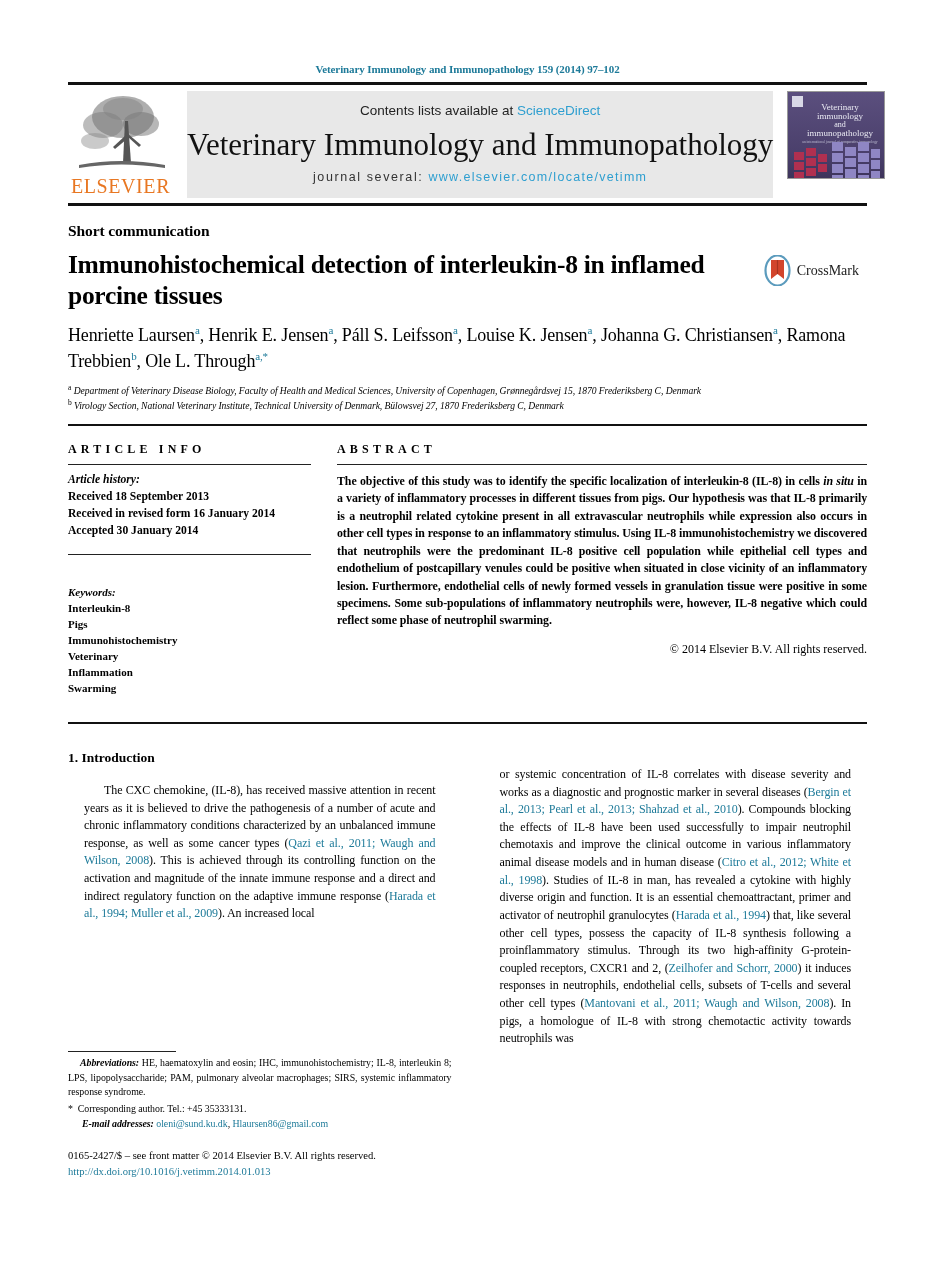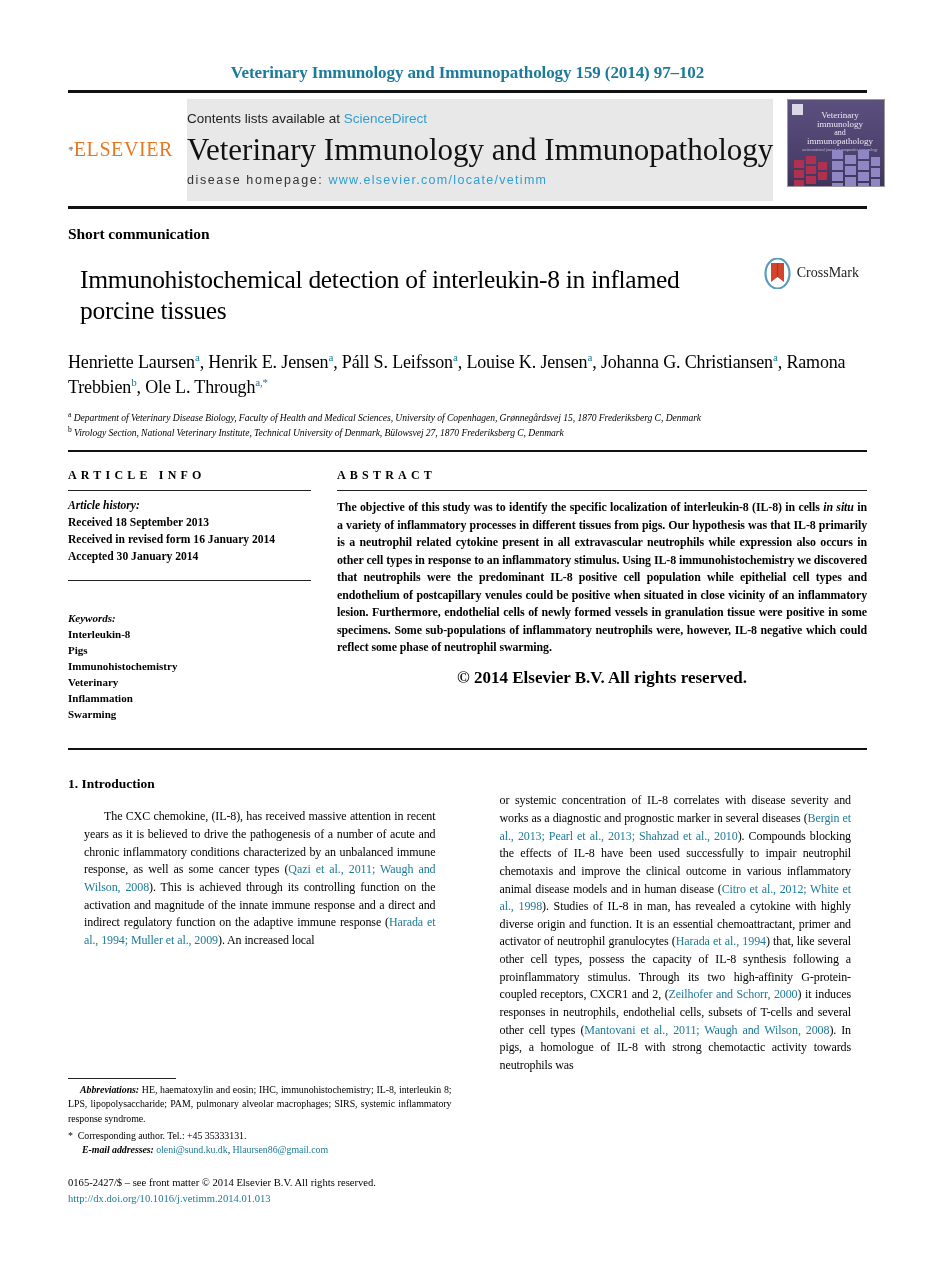--- a/index.html
+++ b/index.html
@@ -21,59 +21,60 @@
     height: 1266px;
     box-sizing: border-box;
     padding: 0 68px;
   }
 
   
   .running-head {
     text-align: center;
     color: #1d7a99;
     font-weight: bold;
-    font-size: 17px;
+    font-size: 11px;
     letter-spacing: -0.1px;
     padding-top: 63px;
     padding-bottom: 7px;
   }
 
   
   .masthead {
     border-top: 3px solid #111;
     border-bottom: 3px solid #111;
     padding: 6px 0 5px 0;
     display: flex;
     align-items: stretch;
     justify-content: space-between;
     gap: 8px;
   }
   .elsevier-logo {
     width: 105px;
     flex: 0 0 105px;
     display: flex;
+    flex-direction: column;
     align-items: center;
     justify-content: flex-end;
     padding-bottom: 2px;
   }
   .tree-svg { display:block; }
   .elsevier-word {
     font-family: "Liberation Serif", serif;
     color: #E87722;
     font-size: 20px;
     letter-spacing: 0.6px;
     line-height: 1;
     margin-top: 1px;
   }
   .journal-banner {
     flex: 1 1 auto;
     background: #e8e8e8;
     display: flex;
     flex-direction: column;
-    align-items: flex-start;
+    align-items: center;
     justify-content: space-between;
     padding: 12px 0 14px 0;
     margin: 0 6px;
   }
   .contents-line {
     font-family: "Liberation Sans", sans-serif;
     font-size: 13.5px;
     color: #222;
   }
   .contents-line .sd {
@@ -113,25 +114,25 @@
     letter-spacing: -0.1px;
   }
   .title-row {
     display: flex;
     align-items: flex-start;
     justify-content: space-between;
     margin-top: 9px;
   }
   .article-title {
     font-size: 25.5px;
-    font-weight: normal;
+    font-weight: bold;
     line-height: 1.22;
     letter-spacing: -0.3px;
     max-width: 660px;
-    margin: 12px;
+    margin: 0;
   }
   .crossmark {
     flex: 0 0 auto;
     display: flex;
     align-items: center;
     gap: 4px;
     margin-top: 6px;
     margin-right: 8px;
   }
   .crossmark-label {
@@ -194,24 +195,24 @@
   .abstract-body {
     margin-top: 8px;
     font-size: 11.9px;
     line-height: 1.465;
     text-align: justify;
     font-weight: bold;
     letter-spacing: -0.08px;
   }
   .abstract-body em { font-style: italic; }
   .copyright {
-    text-align: center;
+    text-align: right;
     margin-top: 1px;
-    font-size: 17px;
-    font-weight: bold;
+    font-size: 12px;
+    font-weight: normal;
   }
 
   .rule-strong-2 {
     border-top: 2px solid #111;
     margin-top: 26px;
   }
 
   
   .body-cols {
     display: flex;
@@ -282,21 +283,21 @@
           <ellipse cx="22" cy="50" rx="14" ry="8" fill="#8a8a8a" opacity="0.45"></ellipse>
           <path d="M6 74 Q48 66 92 74 L92 77 Q48 70 6 77 Z" fill="#666"></path>
         </g>
       </svg>
       <div class="elsevier-word">ELSEVIER</div>
     </div>
 
     <div class="journal-banner">
       <div class="contents-line"><span>Contents lists available at </span><span class="sd">ScienceDirect</span></div>
       <div class="journal-title">Veterinary Immunology and Immunopathology</div>
-      <div class="homepage-line"><span>disease homepage:</span> <span class="url">www.elsevier.com/locate/vetimm</span></div>
+      <div class="homepage-line"><span>journal several:</span> <span class="url">www.elsevier.com/locate/vetimm</span></div>
     </div>
 
     <div class="cover-thumb">
       <svg width="96" height="114" viewBox="0 0 96 114">
         <defs>
           <linearGradient id="cg" x1="0" y1="0" x2="0" y2="1">
             <stop offset="0%" stop-color="#5b4f7e"></stop>
             <stop offset="55%" stop-color="#4a3f6b"></stop>
             <stop offset="100%" stop-color="#2e2747"></stop>
           </linearGradient>

